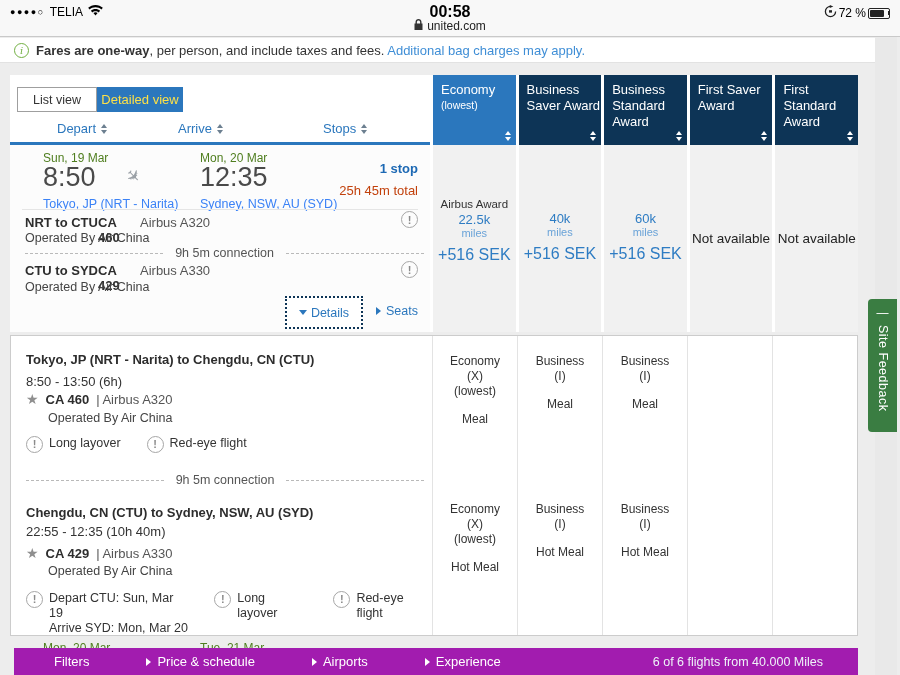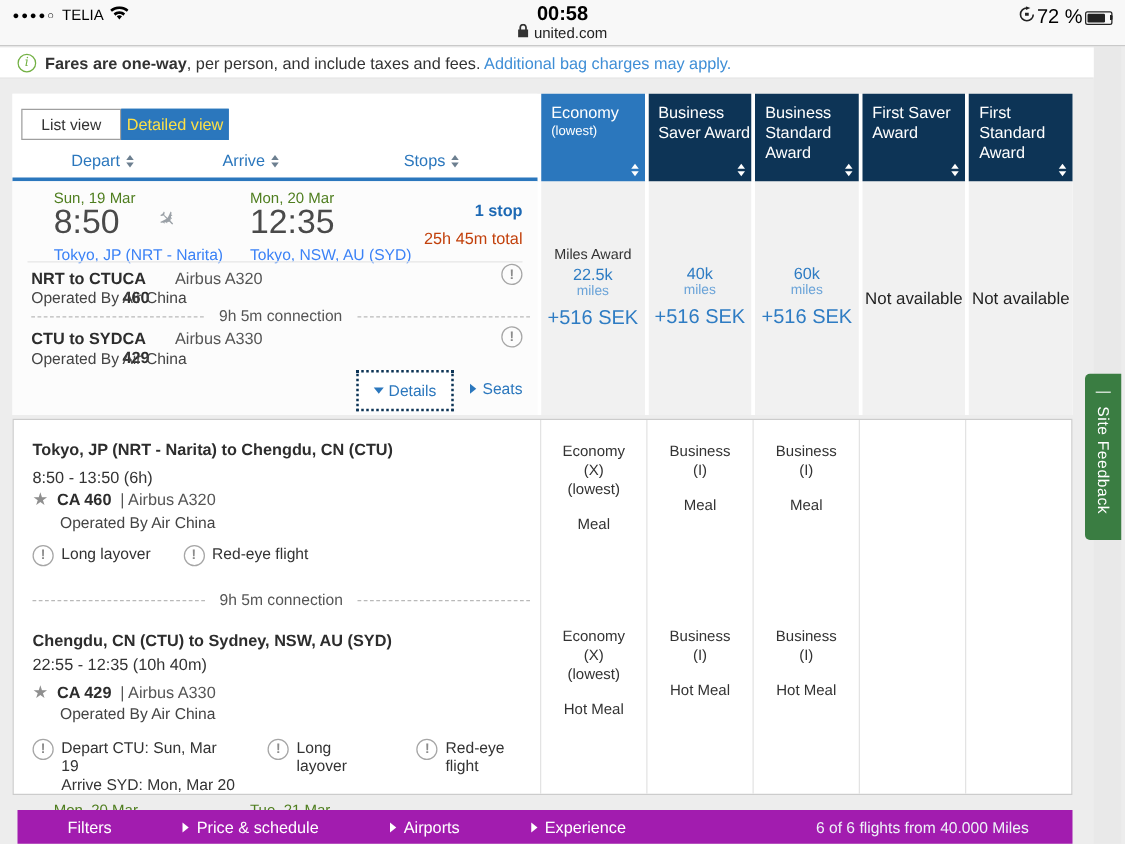--- a/index.html
+++ b/index.html
@@ -13,21 +13,21 @@
   .status-bar { position:absolute; top:0; left:0; width:900px; height:37px;
     background:#f8f8f8; border-bottom:1px solid #c9c9c9; z-index:20; }
   .sb-left { position:absolute; left:10px; top:5px; display:flex; align-items:center; gap:5px;
     font-size:12px; color:#000; }
   .sb-dots { font-size:9px; letter-spacing:1.5px; }
   .sb-time { position:absolute; top:3px; left:0; width:100%; text-align:center;
     font-size:16px; font-weight:bold; color:#000; }
   .sb-url { position:absolute; top:19px; left:0; width:100%; text-align:center;
     font-size:12px; color:#222; display:flex; justify-content:center; align-items:center; gap:4px; }
   .sb-right { position:absolute; right:10px; top:5px; display:flex; align-items:center; gap:2px;
-    font-size:16px; color:#000; }
+    font-size:12px; color:#000; }
   .battery { width:22px; height:11px; border:1px solid #222; border-radius:2px; position:relative; }
   .battery-fill { position:absolute; left:1px; top:1px; bottom:1px; width:70%; background:#222; border-radius:1px; }
   .battery-nub { width:2px; height:4px; background:#222; border-radius:0 1px 1px 0; margin-left:-4px; }
 
   
   .info-bar { position:absolute; top:38px; left:0; width:875px; height:25px; background:#fff;
     border-bottom:1px solid #e2e2e2; display:flex; align-items:center; gap:7px;
     padding-left:14px; font-size:13px; color:#333; z-index:5; }
   .info-icon { width:15px; height:15px; border:1.5px solid #72b043; border-radius:50%;
     color:#72b043; font-size:10px; font-family:"DejaVu Serif",serif; font-style:italic;
@@ -266,21 +266,21 @@
   </div>
 
   <div class="band summary-band">
     <div class="sum-left">
       <div class="g-date s-dep-date">Sun, 19 Mar</div>
       <div class="big-time s-dep-time">8:50</div>
       <div class="airport s-dep-airport">Tokyo, JP (NRT - Narita)</div>
       <div class="s-plane">✈</div>
       <div class="g-date s-arr-date">Mon, 20 Mar</div>
       <div class="big-time s-arr-time">12:35</div>
-      <div class="airport s-arr-airport">Tokyo, NSW, AU (SYD)</div>
+      <div class="airport s-arr-airport">Sydney, NSW, AU (SYD)</div>
       <div class="s-stops">1 stop</div>
       <div class="s-duration">25h 45m total</div>
       <div class="s-divider"></div>
 
       <div class="seg-row s-seg1">
         <span class="seg-route">NRT to CTU</span>
         <span class="seg-fno">CA 460</span>
         <span class="seg-acf">Airbus A320</span>
       </div>
       <div class="warn-icon s-warn1">!</div>
@@ -304,21 +304,21 @@
         <span class="caret-down"></span>
         <span>Details</span>
       </div>
       <div class="s-seats">
         <span class="caret-right"></span>
         <span>Seats</span>
       </div>
     </div>
 
     <div class="sum-fare">
-      <div class="sf-label">Miles Award</div>
+      <div class="sf-label">Airbus Award</div>
       <div class="sf-miles">22.5k</div>
       <div class="sf-unit">miles</div>
       <div class="sf-cash">+516 SEK</div>
     </div>
     <div class="sum-fare">
       <div class="sf-miles no-label">40k</div>
       <div class="sf-unit">miles</div>
       <div class="sf-cash">+516 SEK</div>
     </div>
     <div class="sum-fare">

